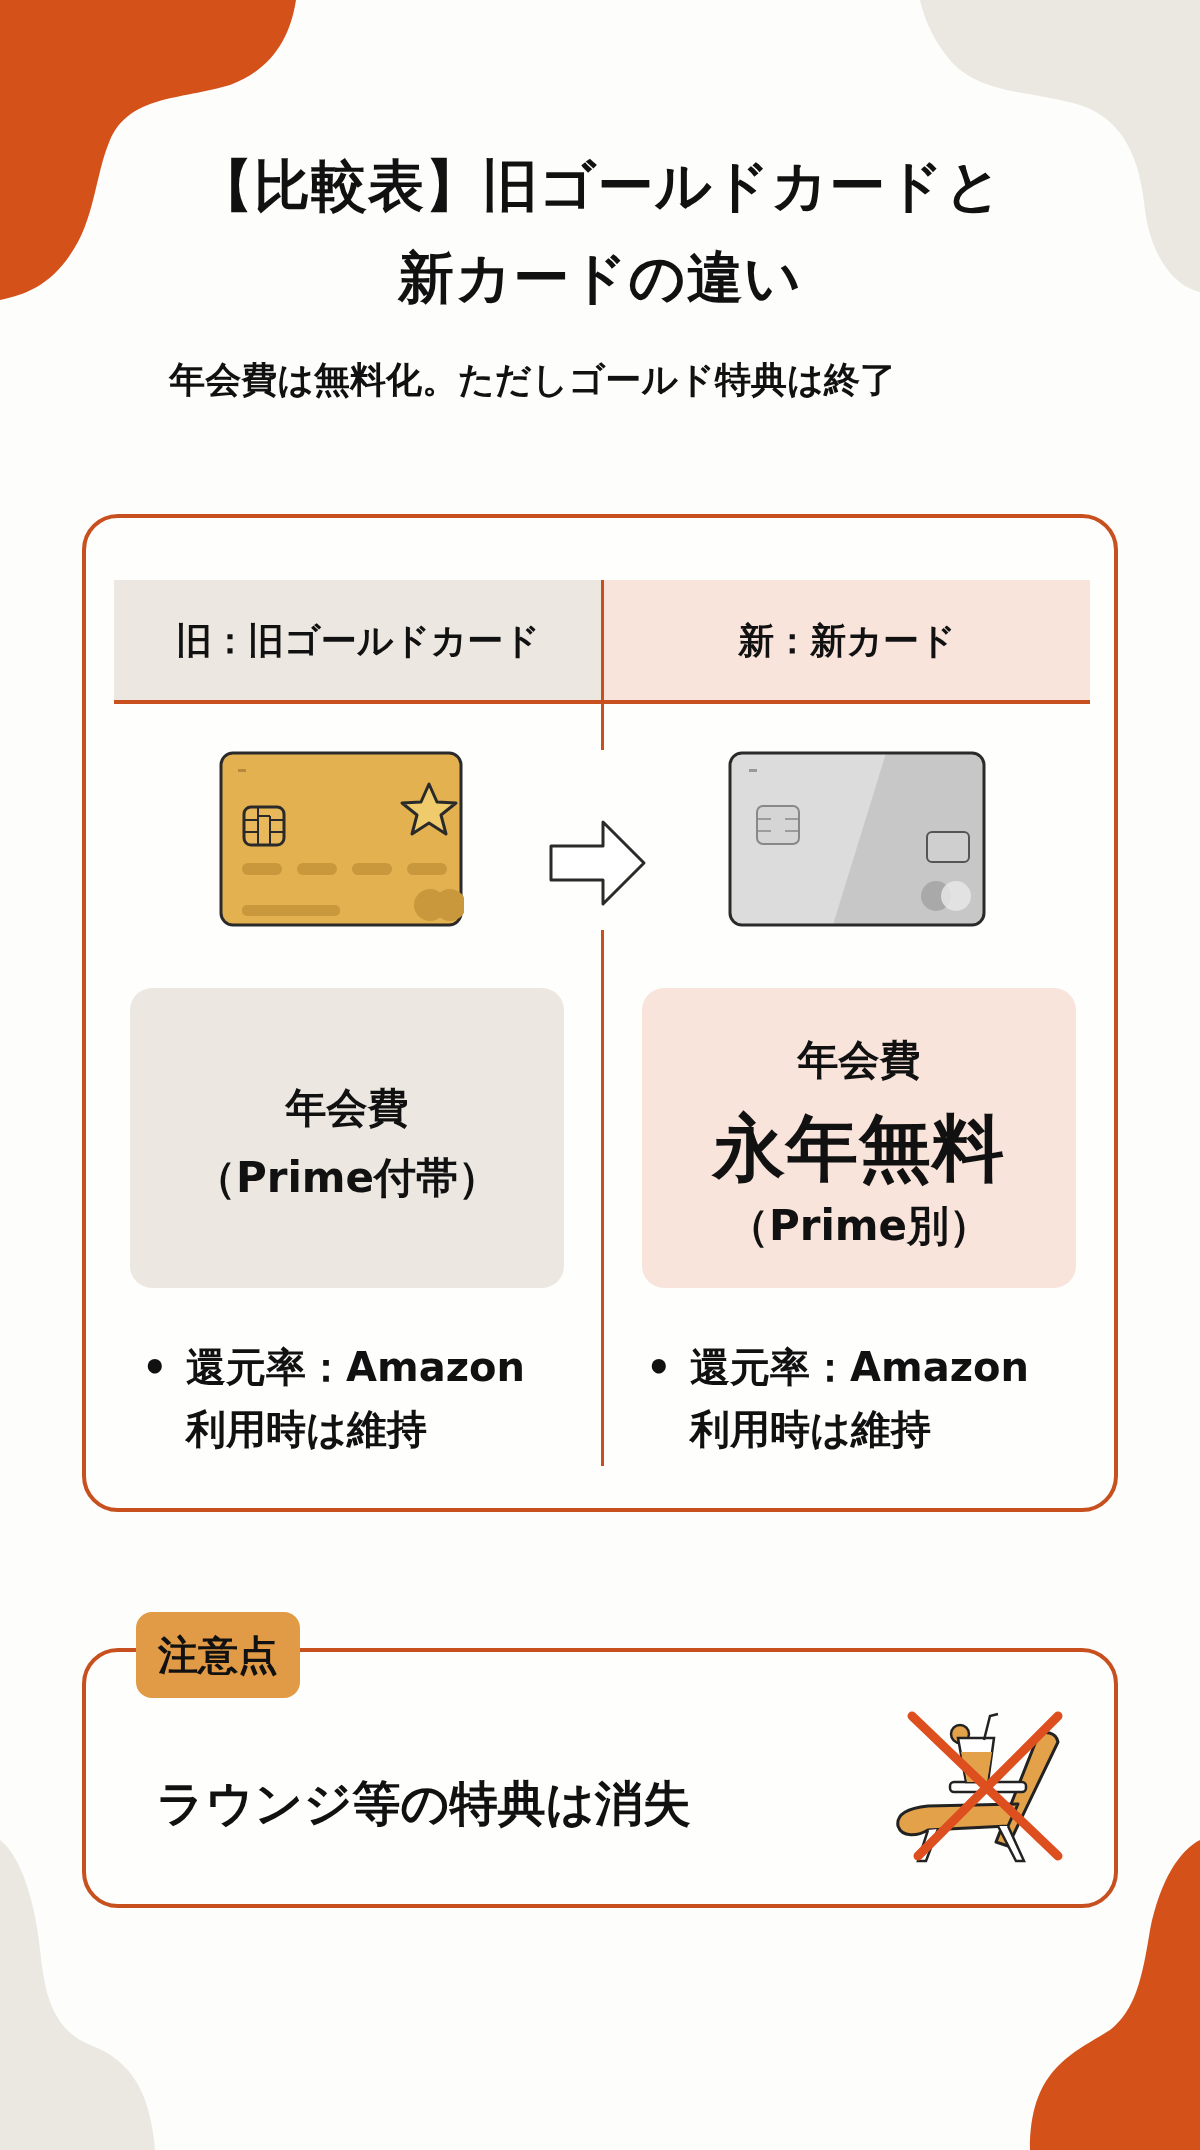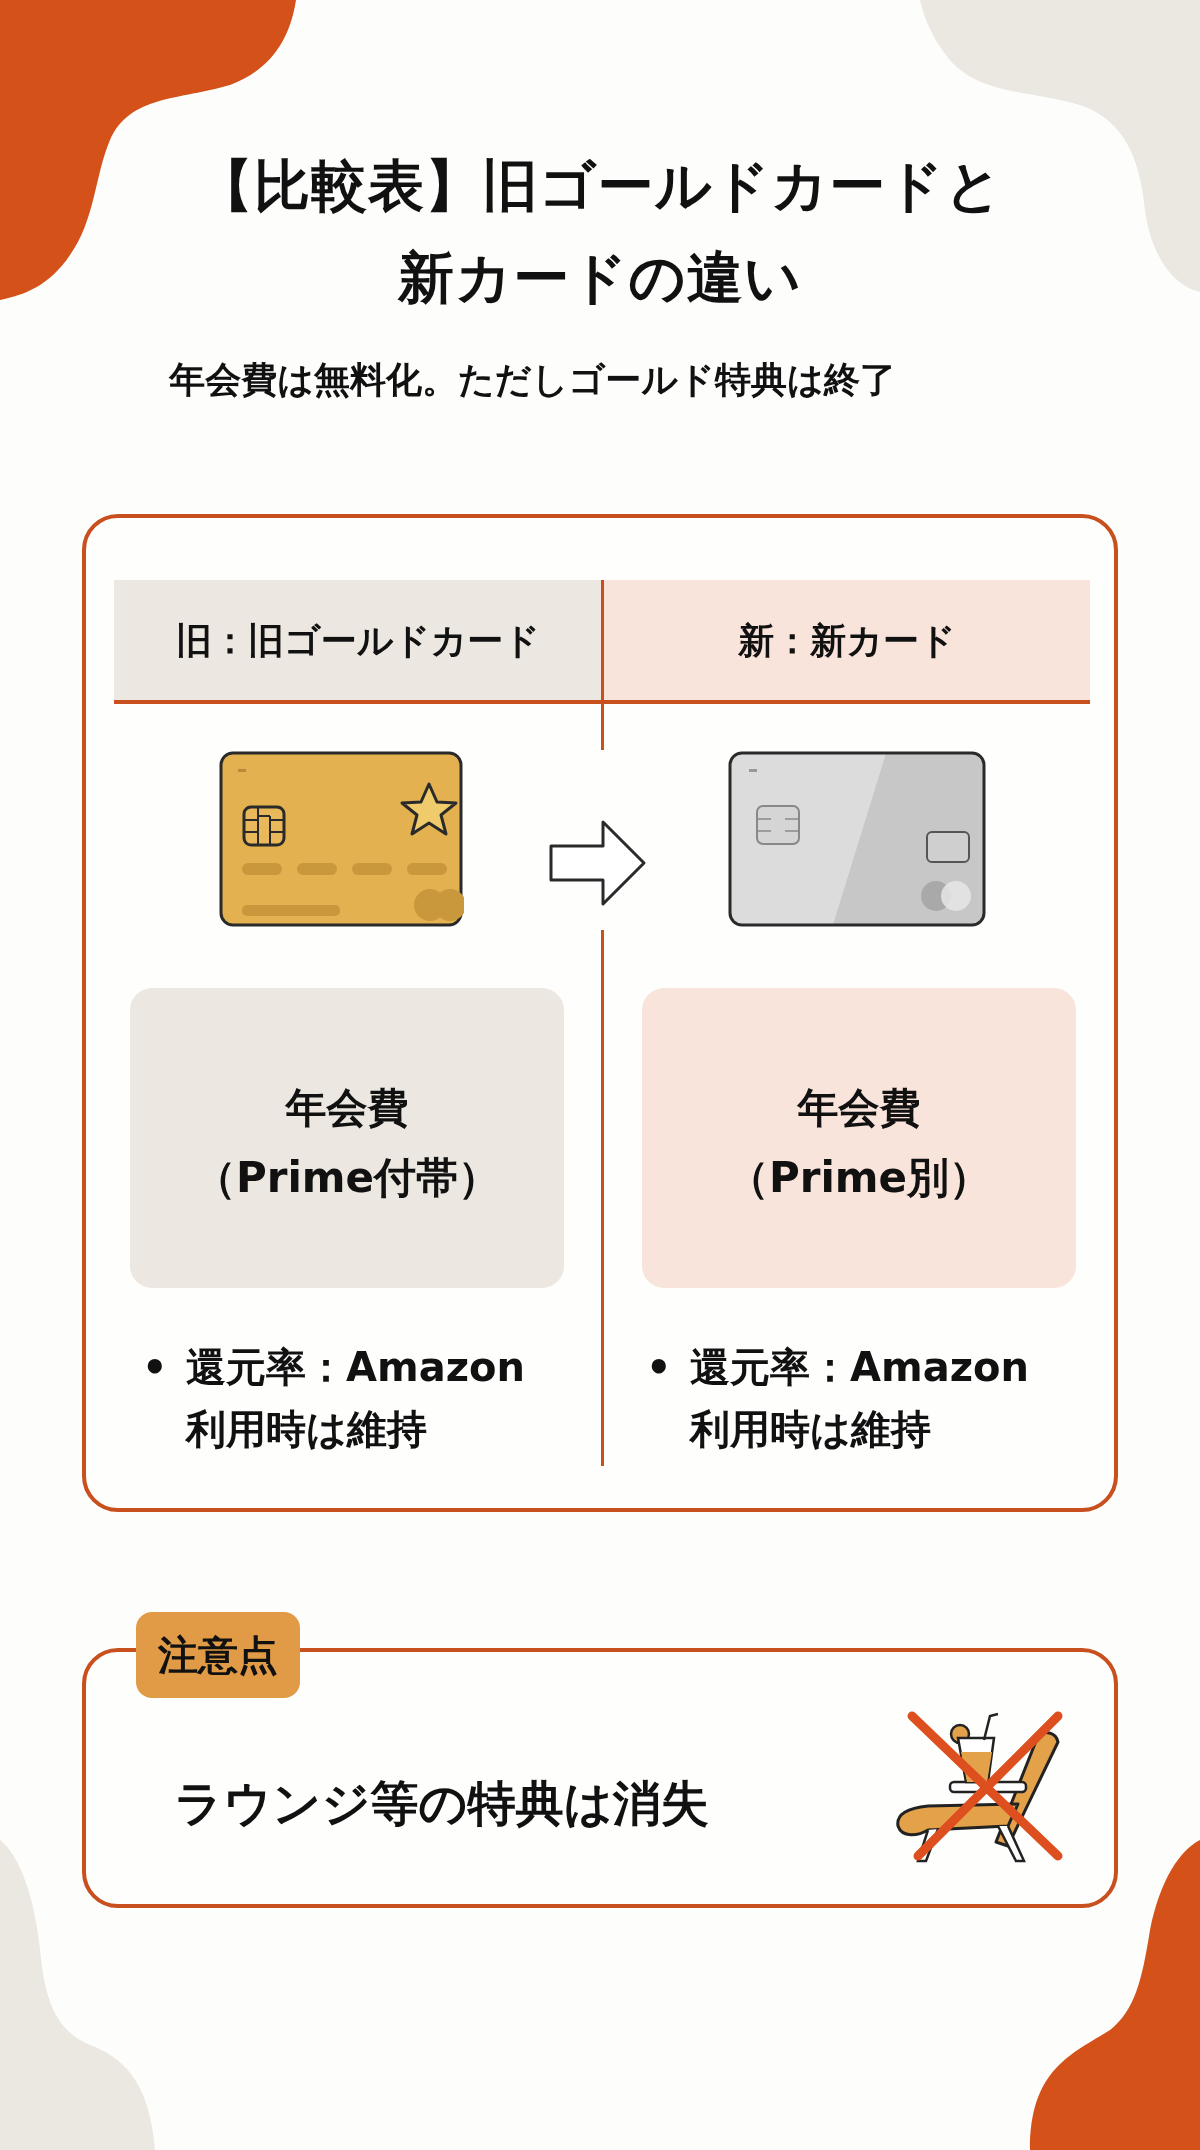--- a/index.html
+++ b/index.html
@@ -53,21 +53,21 @@
   .caution-box {
     position: absolute; left: 82px; top: 1648px; width: 1036px; height: 260px;
     border: 4px solid #c8501f; border-radius: 36px; background: #fefefd;
   }
   .caution-tag {
     position: absolute; left: 136px; top: 1612px; width: 164px; height: 86px;
     background: #e19a45; border-radius: 16px; display: flex; align-items: center; justify-content: center;
     font-weight: bold; font-size: 40px;
   }
   .caution-text {
-    position: absolute; left: 156px; top: 1768px; font-weight: bold; font-size: 48px; line-height: 70px; margin-left: 18px;
+    position: absolute; left: 156px; top: 1768px; font-weight: bold; font-size: 48px; line-height: 70px;
   }
   .lounge-icon { position: absolute; left: 888px; top: 1696px; }
 </style>
 </head>
 <body>
 
 <div class="blob" style="left:0;top:0;">
   <svg width="300" height="300" viewBox="0 0 300 300">
     <path d="M0 0 H296 C290 40 270 70 230 85 C180 100 130 95 110 140 C95 175 95 220 70 255 C50 285 25 295 0 300 Z" fill="#d4511a"></path>
   </svg>
@@ -149,20 +149,21 @@
       <circle cx="229" cy="146" r="15" fill="#e6e6e6" opacity="0.85"></circle>
     </svg>
   </div>
 
   <div class="fee-box old">
     <div class="fee-label">年会費</div>
     <div class="fee-note">（Prime付帯）</div>
   </div>
   <div class="fee-box new">
     <div class="fee-label">年会費</div>
+    <div class="fee-value">永年無料</div>
     <div class="fee-note">（Prime別）</div>
   </div>
 
   <div class="rate old">
     <span class="bullet">•</span><span>還元率：Amazon</span>
     <span class="line2">利用時は維持</span>
   </div>
   <div class="rate new">
     <span class="bullet">•</span><span>還元率：Amazon</span>
     <span class="line2">利用時は維持</span>

